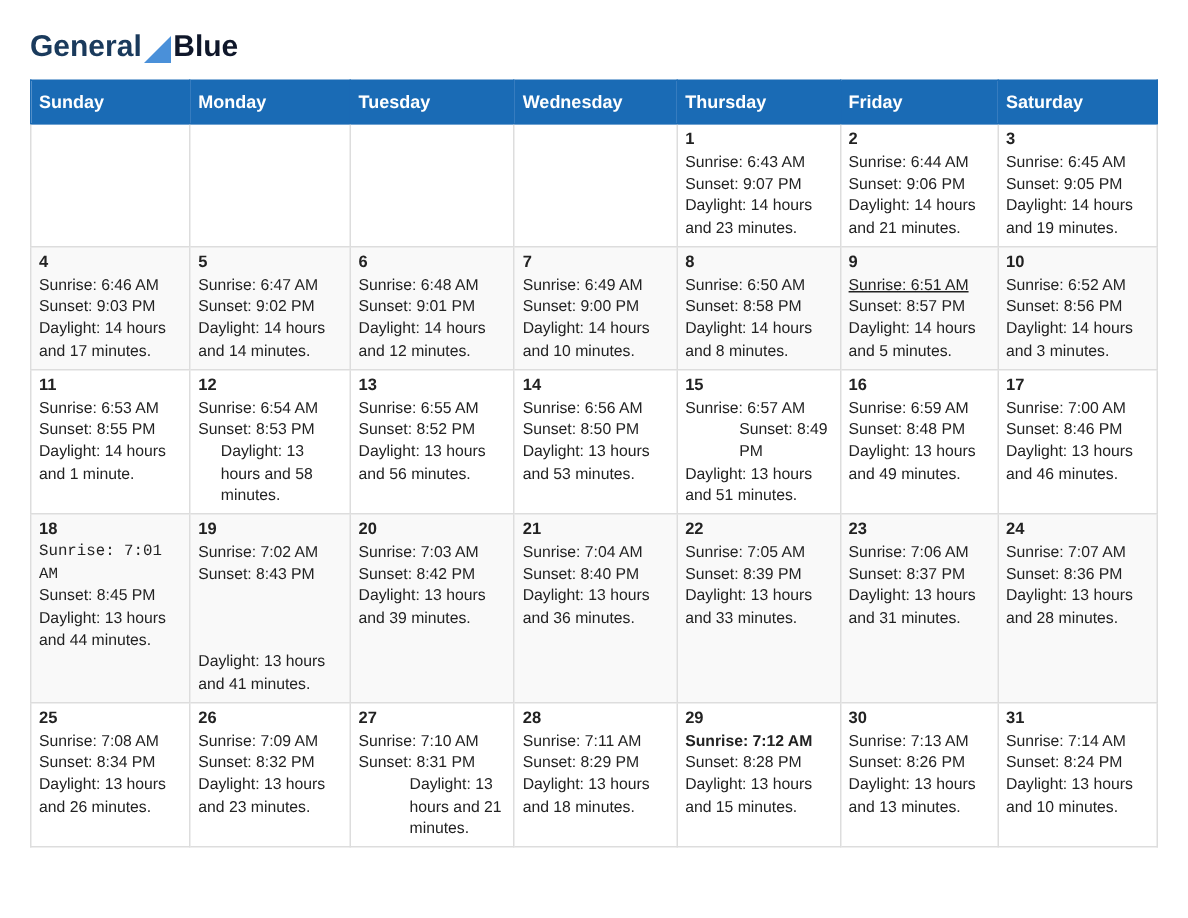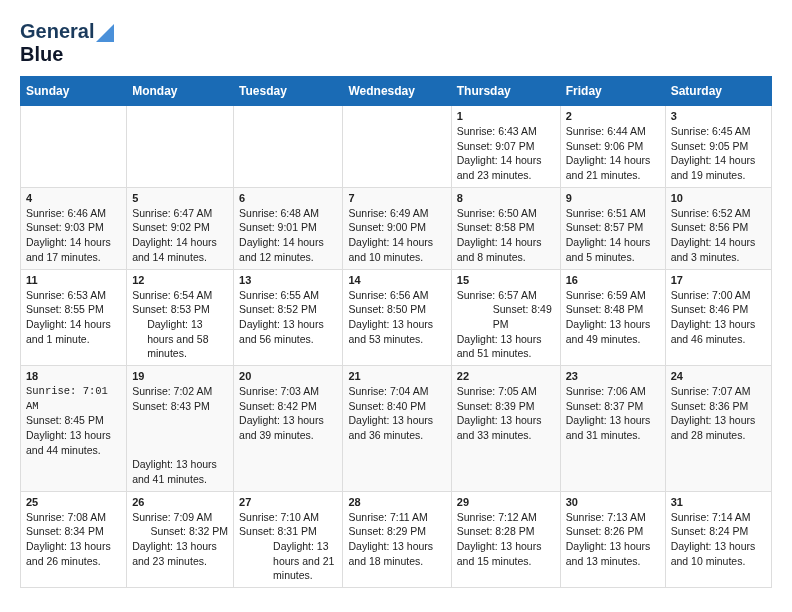--- a/index.html
+++ b/index.html
@@ -11,21 +11,21 @@
       padding: 20px;
     }
     .header-area {
       display: flex;
       justify-content: space-between;
       align-items: flex-start;
       margin-bottom: 10px;
     }
     .logo {
       display: flex;
-      flex-direction: column;
+      flex-direction: row;
       align-items: flex-start;
     }
     .title-area {
       text-align: right;
     }
     .main-title {
       font-size: 42px;
       font-weight: bold;
       color: #1a3a5c;
       line-height: 1.1;
@@ -154,21 +154,21 @@
           <div style="line-height: 1.4;">Daylight: 14 hours and 10 minutes.</div>
         </td>
         <td>
           <span class="day-num">8</span>
           <div style="line-height: 1.4;">Sunrise: 6:50 AM</div>
           <div style="line-height: 1.4;">Sunset: 8:58 PM</div>
           <div style="line-height: 1.4;">Daylight: 14 hours and 8 minutes.</div>
         </td>
         <td>
           <span class="day-num">9</span>
-          <div style="line-height: 1.4;">Sunrise: 6:51 AM</div>
+          <div style="line-height: 1.4; text-decoration: underline;">Sunrise: 6:51 AM</div>
           <div style="line-height: 1.4;">Sunset: 8:57 PM</div>
           <div style="line-height: 1.4;">Daylight: 14 hours and 5 minutes.</div>
         </td>
         <td>
           <span class="day-num">10</span>
           <div style="line-height: 1.4;">Sunrise: 6:52 AM</div>
           <div style="line-height: 1.4;">Sunset: 8:56 PM</div>
           <div style="line-height: 1.4;">Daylight: 14 hours and 3 minutes.</div>
         </td>
       </tr>
@@ -263,38 +263,38 @@
       <tr>
         <td>
           <span class="day-num">25</span>
           <div style="line-height: 1.4;">Sunrise: 7:08 AM</div>
           <div style="line-height: 1.4;">Sunset: 8:34 PM</div>
           <div style="line-height: 1.4;">Daylight: 13 hours and 26 minutes.</div>
         </td>
         <td>
           <span class="day-num">26</span>
           <div style="line-height: 1.4;">Sunrise: 7:09 AM</div>
-          <div style="line-height: 1.4; text-align: right;">Sunset: 8:32 PM</div>
+          <div style="line-height: 1.4;">Sunset: 8:32 PM</div>
           <div style="line-height: 1.4;">Daylight: 13 hours and 23 minutes.</div>
         </td>
         <td>
           <span class="day-num">27</span>
           <div style="line-height: 1.4;">Sunrise: 7:10 AM</div>
           <div style="line-height: 1.4;">Sunset: 8:31 PM</div>
           <div style="line-height: 1.4; margin-left: 34px;">Daylight: 13 hours and 21 minutes.</div>
         </td>
         <td>
           <span class="day-num">28</span>
           <div style="line-height: 1.4;">Sunrise: 7:11 AM</div>
           <div style="line-height: 1.4;">Sunset: 8:29 PM</div>
           <div style="line-height: 1.4;">Daylight: 13 hours and 18 minutes.</div>
         </td>
         <td>
           <span class="day-num">29</span>
-          <div style="line-height: 1.4;">Sunrise: 7:12 AM</div>
+          <div style="line-height: 1.4; font-weight: bold;">Sunrise: 7:12 AM</div>
           <div style="line-height: 1.4;">Sunset: 8:28 PM</div>
           <div style="line-height: 1.4;">Daylight: 13 hours and 15 minutes.</div>
         </td>
         <td>
           <span class="day-num">30</span>
           <div style="line-height: 1.4;">Sunrise: 7:13 AM</div>
           <div style="line-height: 1.4;">Sunset: 8:26 PM</div>
           <div style="line-height: 1.4;">Daylight: 13 hours and 13 minutes.</div>
         </td>
         <td>

